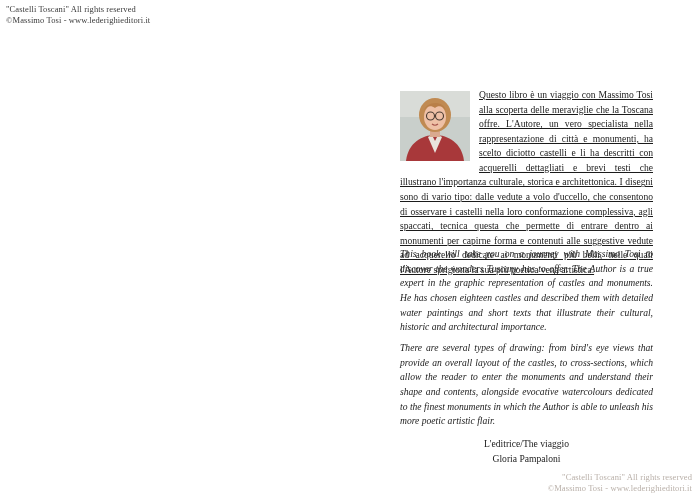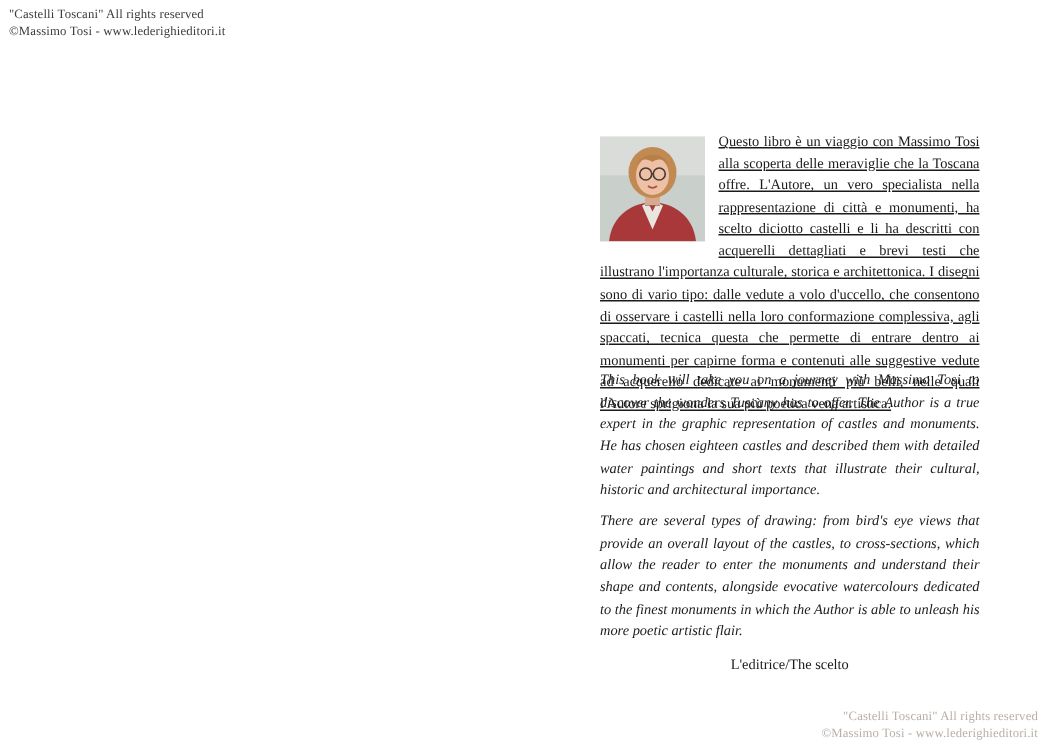--- a/index.html
+++ b/index.html
@@ -174,21 +174,22 @@
       <path d="M32 33 Q35 35.5 38 33" stroke="#a4524a" stroke-width="1.2" fill="none"></path>
     </svg>
   </div>
 
   <div class="en-block">
     <p>This book will take you on a journey with Massimo Tosi to discover the wonders Tuscany has to offer. The Author is a true expert in the graphic representation of castles and monuments. He has chosen eighteen castles and described them with detailed water paintings and short texts that illustrate their cultural, historic and architectural importance.</p>
     <p>There are several types of drawing: from bird's eye views that provide an overall layout of the castles, to cross-sections, which allow the reader to enter the monuments and understand their shape and contents, alongside evocative watercolours dedicated to the finest monuments in which the Author is able to unleash his more poetic artistic flair.</p>
   </div>
 
   <div class="signature">
-    <span class="role">L'editrice/The scelto</span>
+    <span class="role">L'editrice/The viaggio</span>
+    <span class="name">Gloria Pampaloni</span>
   </div>
 
   <div class="br-copyright">
     <span class="line1">"Castelli Toscani" All rights reserved</span>
     <span class="line2">©Massimo Tosi - www.lederighieditori.it</span>
   </div>
 
 </div>
 
 </body></html>

